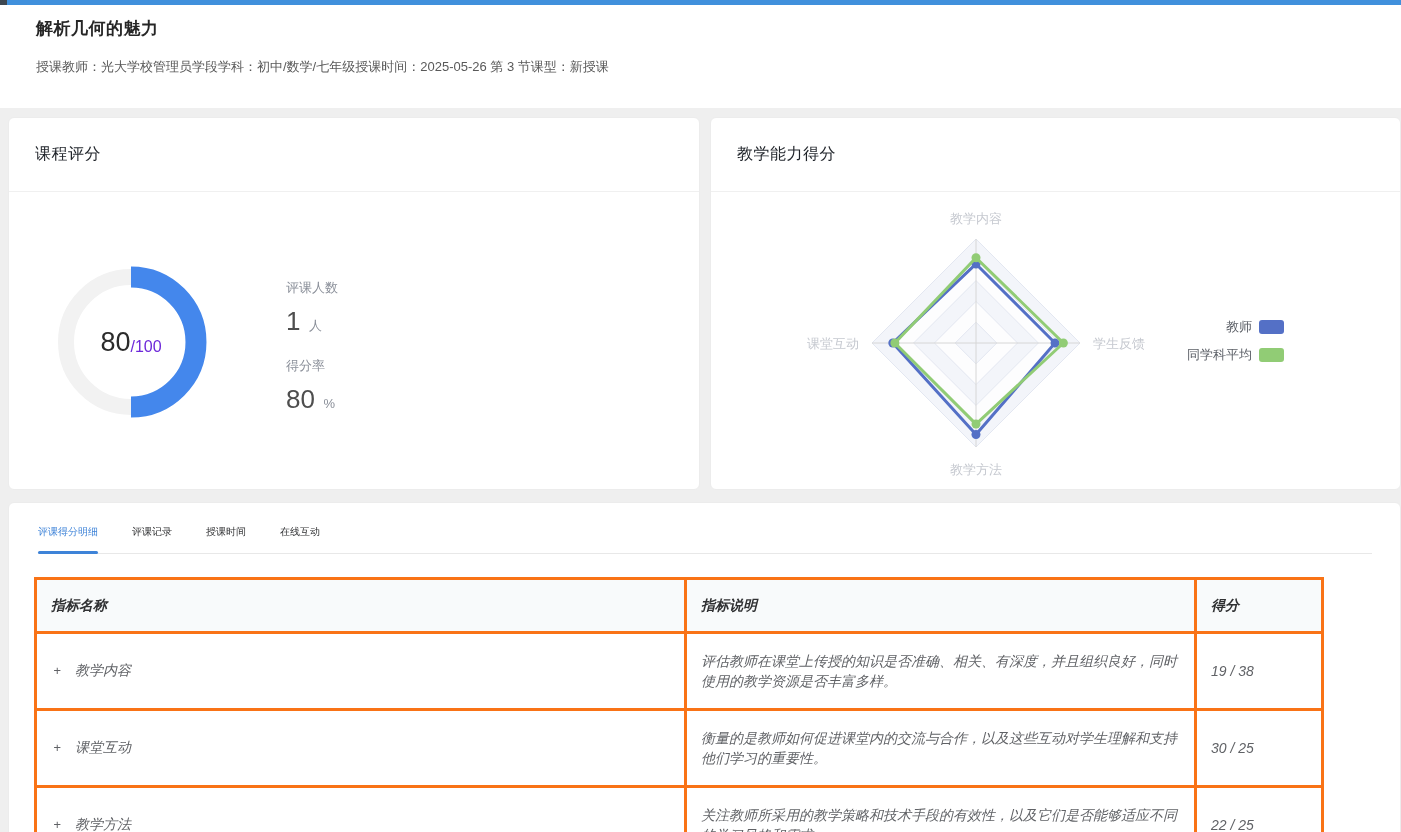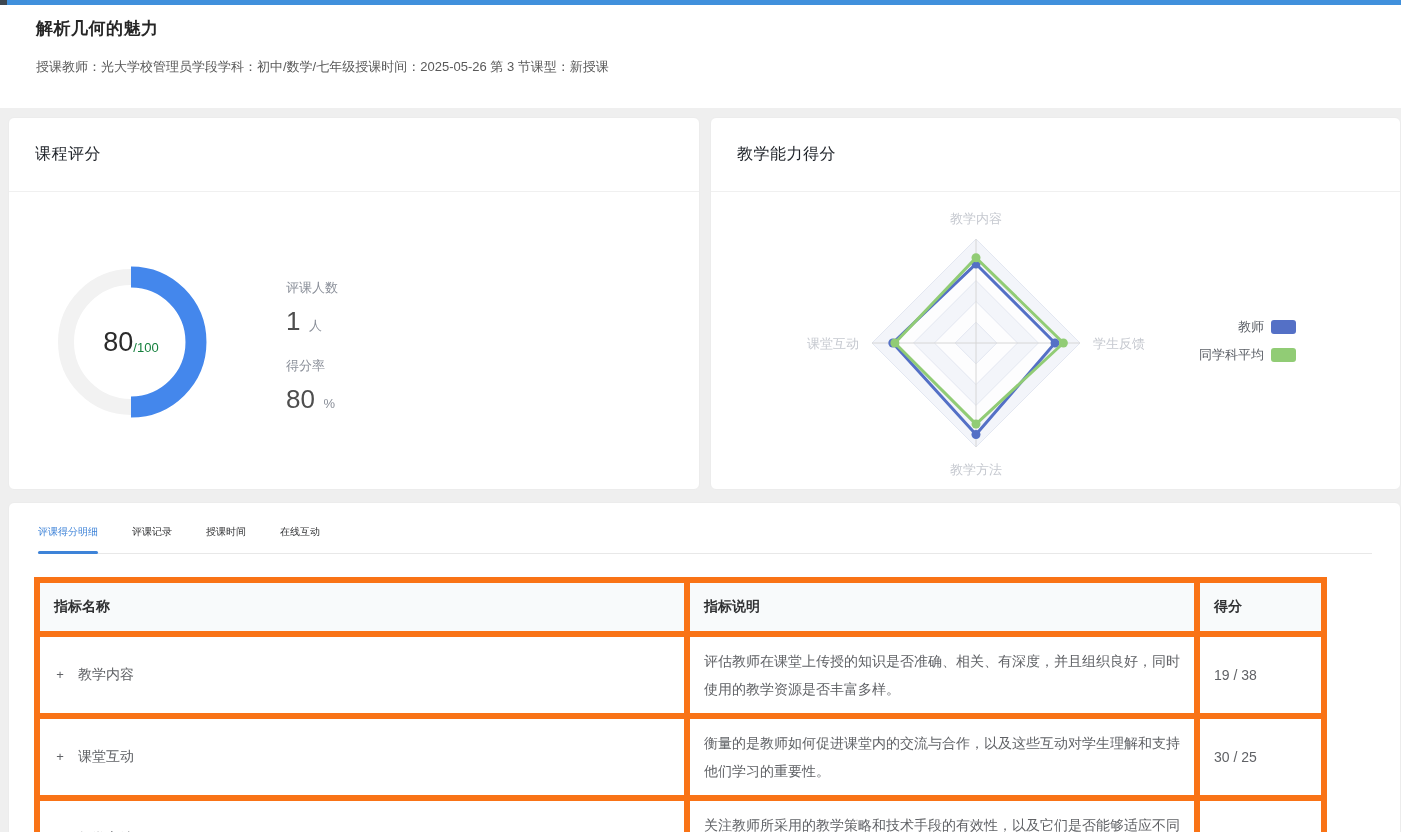--- a/index.html
+++ b/index.html
@@ -27,61 +27,61 @@
   .score-card { width:692px; height:373px; }
   .radar-card { flex:1; height:373px; }
   .card-body { position:relative; height:298px; }
 
   
   .donut-wrap { position:absolute; left:49px; top:19px; width:160px; height:160px;
                  left:42px; top:70px; }
   .donut-center { position:absolute; left:0; top:0; width:160px; height:160px;
                   display:flex; align-items:center; justify-content:center; }
   .donut-score { font-size:27px; color:#2b2b2b; }
-  .donut-denom { font-size:13px; color:#15803d; margin-top:10px; }
+  .donut-denom { font-size:16px; color:#6d28d9; margin-top:10px; }
   .stats-block { position:absolute; left:277px; top:55px;margin-top:32px; }
   .stat-label { font-size:13px; color:#8a8f99; margin-bottom:9px; }
   .stat-value-row { margin-bottom:20px; }
   .stat-value { font-size:26px; color:#4e4e4e; }
   .stat-unit { font-size:13px; color:#8a8f99; margin-left:4px; }
 
   
-  .legend { position:absolute; right:104px; top:126px; display:flex;
+  .legend { position:absolute; right:116px; top:126px; display:flex;
             flex-direction:column; align-items:flex-end; gap:10px; }
   .legend-row { display:flex; align-items:center; gap:7px; }
   .legend-label { font-size:13px; color:#5b5f66; }
   .legend-swatch { width:25px; height:14px; border-radius:3px; }
 
   
   .bottom-card { background:#fff; border:1px solid #ececec; border-radius:6px;
                  margin:12px 0 0 8px; width:1393px; height:360px; overflow:hidden; }
   .tabs { padding:22px 28px 0 29px; position:relative; }
   .tab-list { display:flex; border-bottom:1px solid #e8e8e8; }
   .tab { font-size:10px; color:#303133; padding:0 0 14px 0; margin-right:34px;
          cursor:pointer; position:relative; }
   .tab.active { color:#3e83d8; }
   .tab.active::after { content:""; position:absolute; left:0; right:0; bottom:-1px;
                        height:3px; background:#3e83d8; border-radius:2px; }
 
   
   .table-wrap { margin:23px 0 0 25px; width:1287px; }
   table.score-table { border-collapse:collapse; width:100%; table-layout:fixed; }
-  .score-table th, .score-table td { border:6px solid #f97316; }
+  .score-table th, .score-table td { border:3px solid #f97316;font-style:italic; }
   .score-table th {
     background:#f8fafb; text-align:left; font-size:14px; font-weight:bold;
     color:#303133; height:54px; padding:0 14px;
   }
   .score-table td { font-size:14px; color:#606266; height:77px; padding:10px 14px;
                     vertical-align:middle; background:#fff; }
   .col-name { width:650px; }
   .col-desc { width:510px; }
   .col-score { width:127px; }
   .expand-icon { color:#606266; font-size:13px; margin-right:12px; display:inline-block;
                  width:12px; text-align:center; cursor:pointer; }
-  .desc-text { line-height:28px; }
+  .desc-text { line-height:20px; }
 </style>
 </head>
 <body>
 
 <div class="topbar">
   <div class="topbar-left"></div>
 </div>
 
 <div class="page-header">
   <div class="page-title">解析几何的魅力</div>

